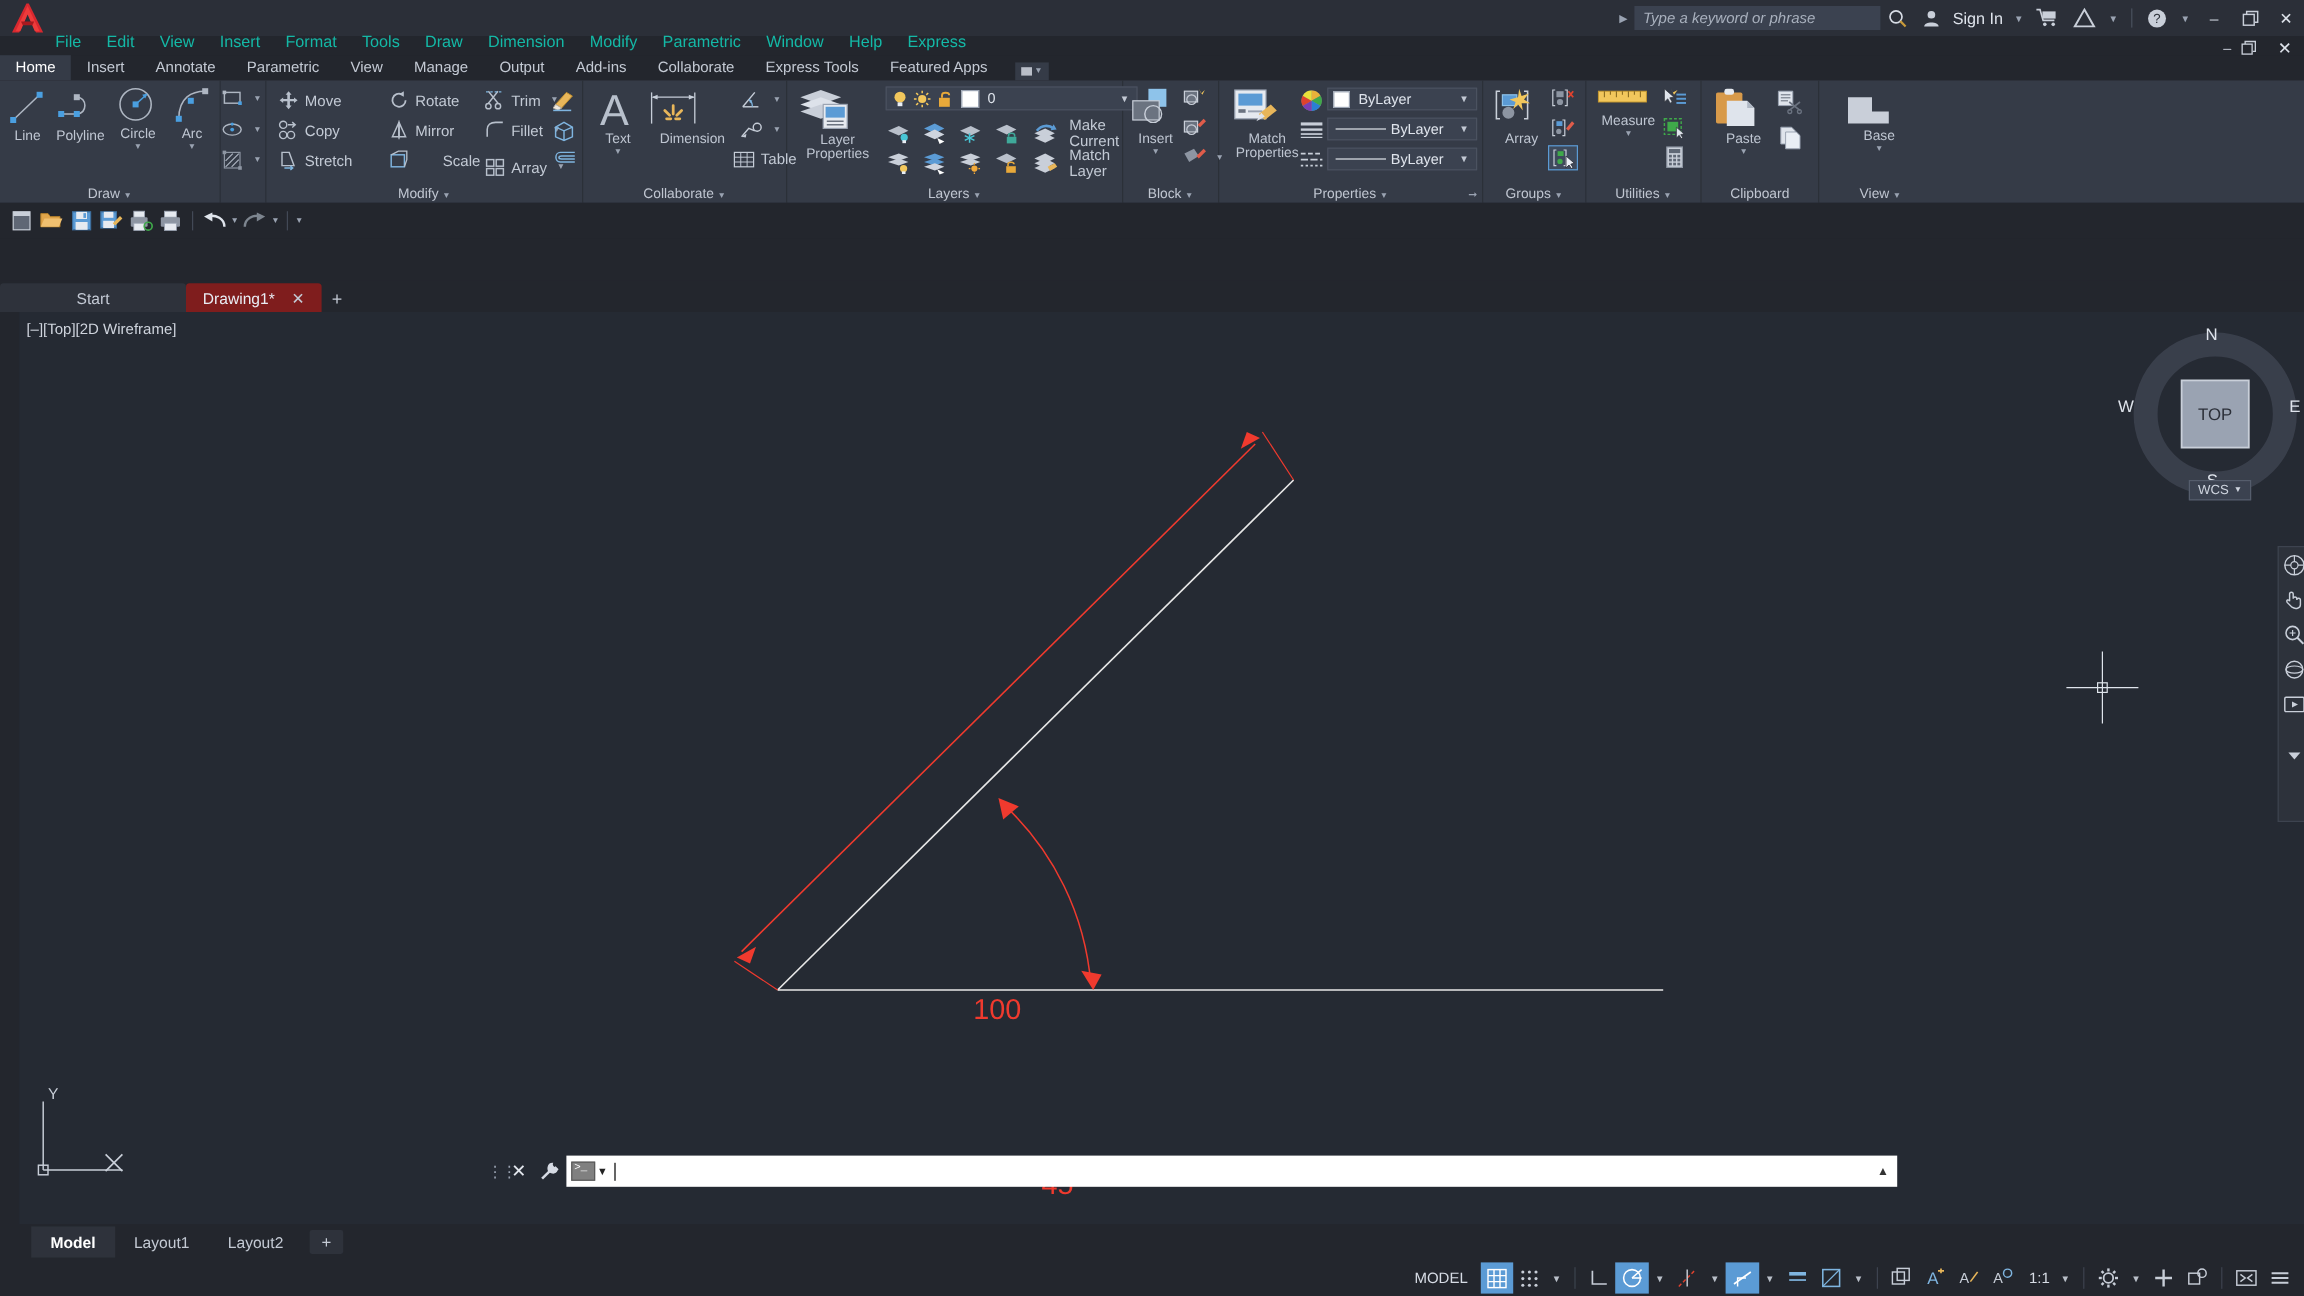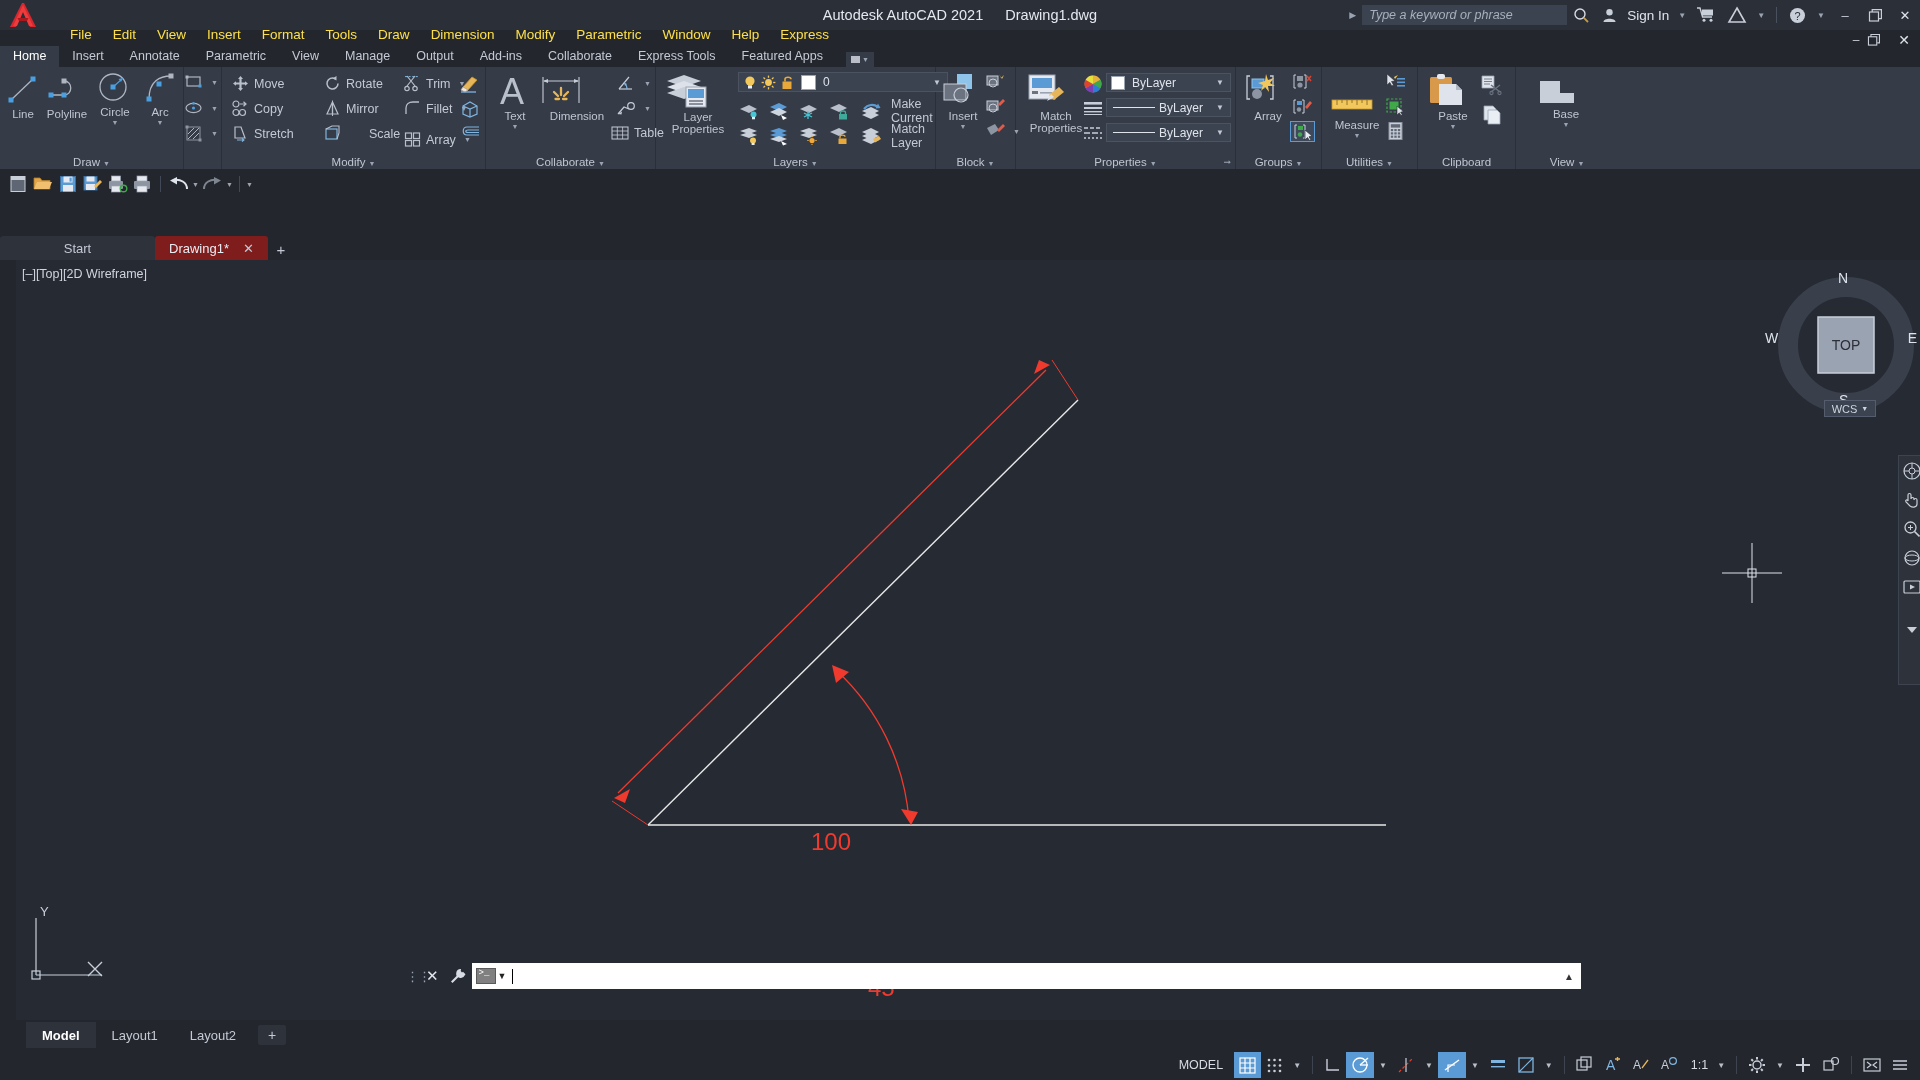--- a/index.html
+++ b/index.html
@@ -43,22 +43,22 @@
   }
   .signin-txt { font-size: 13.5px; color: #dfe4ec; padding: 0 4px; }
   .caret { font-size: 8px; color: #9aa3b2; padding: 0 5px; }
   .tb-sep { width: 1px; height: 16px; background: #4a515e; margin: 0 6px; }
   .winbtn { width: 30px; height: 30px; display: flex; align-items: center;
     justify-content: center; color: #c9cfd9; font-size: 13px; }
   .winbtn.close { color: #dde2ea; }
 
   
   .menubar {
-    position: absolute; top: 24px; left: 62px; height: 22px;
-    display: flex; align-items: center; font-size: 13.5px; color: #fde047;
+    position: absolute; top: 24px; left: 38px; height: 22px;
+    display: flex; align-items: center; font-size: 13.5px; color: #14b8a6;
   }
   .menubar > div { padding: 0 10.5px; line-height: 22px; }
   .menubar > div:first-child { padding-left: 8px; }
 
   
   .ribtabs {
     position: absolute; top: 46px; left: 0; width: 1920px; height: 21px;
     background: #23262d; display: flex; align-items: flex-end;
     font-size: 12.5px; color: #c4cad4;
   }
@@ -224,24 +224,20 @@
 
 <div id="app">
 
   <div class="titlebar">
     <div class="acad-logo">
       <svg width="30" height="28" viewBox="0 0 30 28">
         <path d="M14 2 L2 26 L8 26 L15 10 L22 26 L28 26 L16 2 Z" fill="#d7282f"></path>
         <path d="M15 4 L5 25 L9 25 L15 11 L21 25 L25 25 L15 4 Z" fill="#ee3b3b"></path>
         <path d="M9.5 17 L20.5 17 L19 20 L11 20 Z" fill="#a8191f"></path>
       </svg>
-    </div>
-    <div class="title-center">
-      <span>Autodesk AutoCAD 2021</span>
-      <span>Drawing1.dwg</span>
     </div>
     <div class="tb-right">
       <span class="search-arrow">▶</span>
       <input class="search-box" value="" placeholder="Type a keyword or phrase" style="">
       <span class="tb-icon">
         <svg width="17" height="17" viewBox="0 0 17 17">
           <circle cx="7" cy="7" r="5" fill="none" stroke="#d7dce5" stroke-width="1.4"></circle>
           <line x1="10.6" y1="10.6" x2="15" y2="15" stroke="#c89a3a" stroke-width="1.8"></line>
         </svg>
       </span>
@@ -900,21 +896,21 @@
             <path d="M12 7 L12 17 L14.5 14.5 L16.5 17.5 L17.8 16.5 L16 13.8 L19 13 Z" fill="#e9eef5" stroke="#2b2f38" stroke-width="0.7"></path>
           </svg>
         </span>
       </div>
       <div class="panel-title">
         <span>Groups</span><span class="cv">▼</span>
       </div>
     </div>
 
     <div class="panel" style="left:1322px; width:96px;">
-      <div class="bigbtn" style="left:6px; top:25px; width:58px;text-align:center;">
+      <div class="bigbtn" style="left:6px; top:1px; width:58px;text-align:center;">
         <span>
           <svg width="48" height="26" viewBox="0 0 48 26">
             <rect x="4" y="8" width="40" height="9" fill="#f2c75c" stroke="#c79a2e" stroke-width="0.8"></rect>
             <g stroke="#8a6a1e" stroke-width="0.9">
               <line x1="9" y1="8" x2="9" y2="13"></line>
                 <line x1="14" y1="8" x2="14" y2="11"></line>
               <line x1="19" y1="8" x2="19" y2="13"></line>
                 <line x1="24" y1="8" x2="24" y2="11"></line>
               <line x1="29" y1="8" x2="29" y2="13"></line>
                 <line x1="34" y1="8" x2="34" y2="11"></line>

